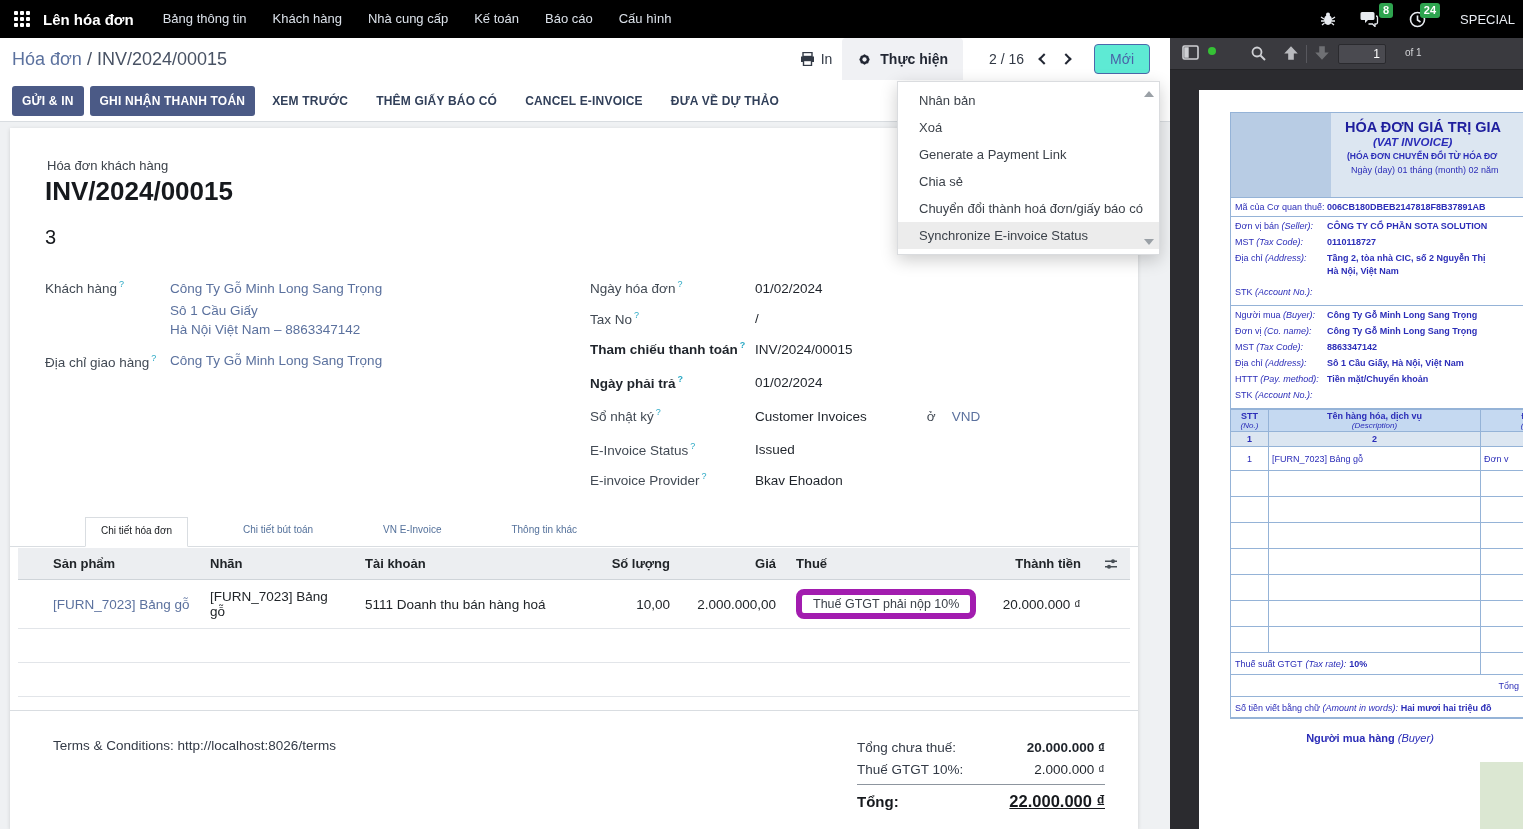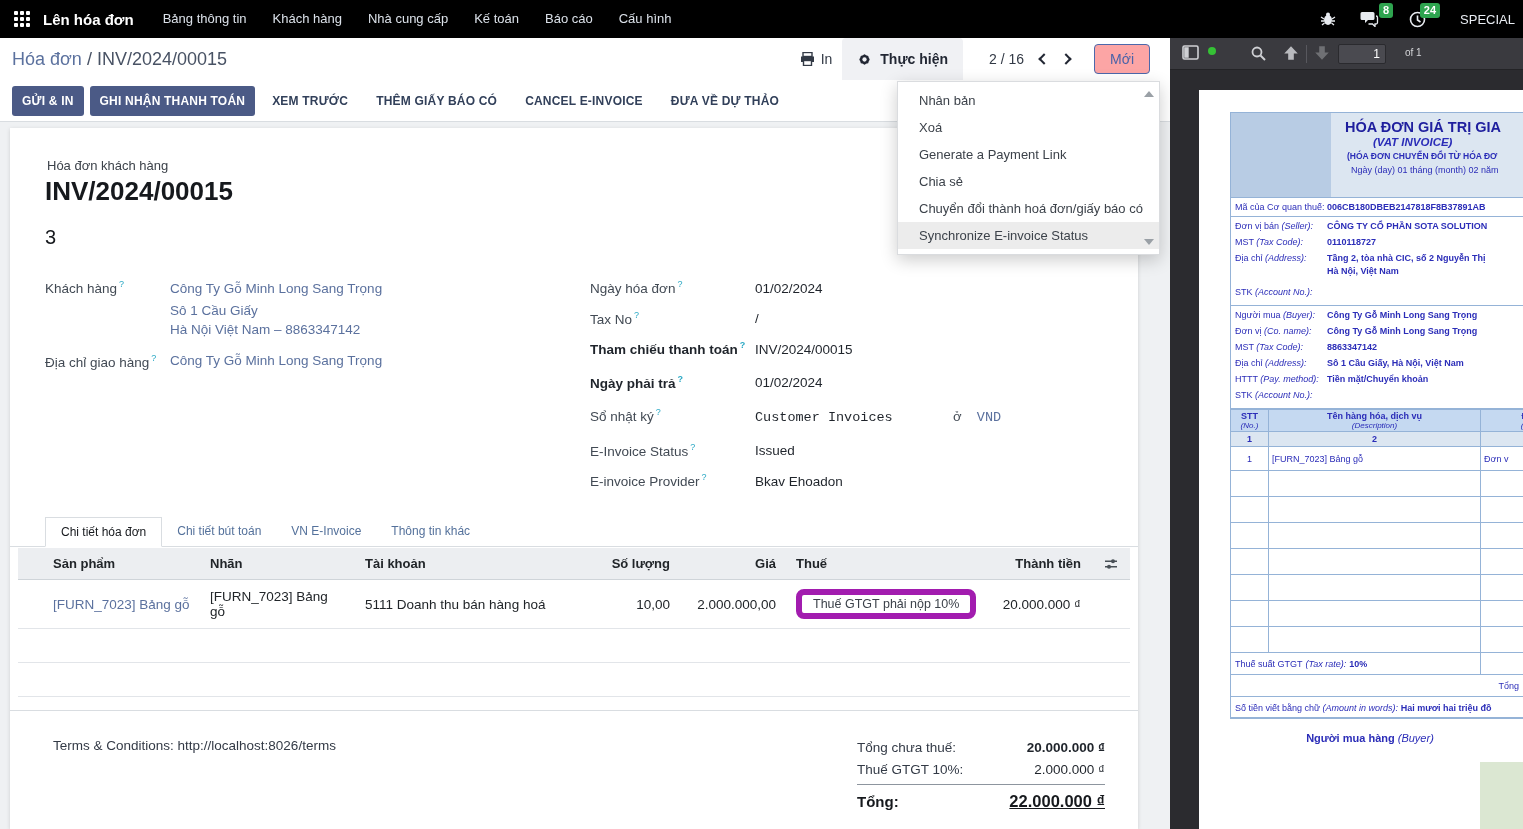--- a/index.html
+++ b/index.html
@@ -21,21 +21,21 @@
   .control-bar { position:absolute; left:0; top:38px; width:1170px; height:42px; background:#fff; display:flex; align-items:center; padding:0 8px 0 12px; z-index:20; }
   .breadcrumb { font-size:18px; color:#485264; white-space:nowrap; }
   .bc-link { color:#5b719e; cursor:pointer; }
   .controls-right { margin-left:auto; display:flex; align-items:center; height:100%; }
   .print-btn { display:flex; gap:6px; align-items:center; color:#333a46; font-size:14px; margin-right:10px; cursor:pointer; }
   .action-btn { display:flex; gap:8px; align-items:center; background:#f0f1f4; height:100%; padding:0 15px; font-size:14px; font-weight:700; color:#222733; cursor:pointer; border-radius:4px 4px 0 0; }
   .pager { font-size:14px; color:#333a46; margin:0 10px 0 26px; }
   .chev { display:inline-block; width:8px; height:8px; border-top:2px solid #222733; border-left:2px solid #222733; cursor:pointer; }
   .chev-l { transform:rotate(-45deg); margin:0 8px 0 6px; }
   .chev-r { transform:rotate(135deg); margin:0 6px; }
-  .new-btn { border:1px solid #4c68ab; color:#4a63a8; font-size:14px; padding:6px 15px; border-radius:4px; margin:0 12px 0 18px; background:#fca5a5; cursor:pointer; }
+  .new-btn { border:1px solid #4c68ab; color:#4a63a8; font-size:14px; padding:6px 15px; border-radius:4px; margin:0 12px 0 18px; background:#5eead4; cursor:pointer; }
 
   
   .button-row { position:absolute; left:0; top:80px; width:1170px; height:42px; background:#fff; border-bottom:1px solid #d9dde1; display:flex; align-items:center; gap:6px; padding:0 12px; z-index:10; }
   .btn-primary { background:#4b5a86; color:#fff; font-size:12px; font-weight:600; letter-spacing:.2px; padding:8px 10px; border-radius:3px; cursor:pointer; white-space:nowrap; }
   .btn-flat { color:#32405a; font-size:12px; font-weight:600; letter-spacing:.2px; padding:8px 11px; cursor:pointer; white-space:nowrap; }
 
   
   .dropdown { position:absolute; left:897px; top:81px; width:263px; background:#fff; border:1px solid #dadcdf; box-shadow:0 5px 16px rgba(0,0,0,.2); padding:5px 0; z-index:80; }
   .dd-item { font-size:13px; color:#3c424a; padding:6px 21px; cursor:pointer; white-space:nowrap; }
   .dd-item.hl { background:#ececec; }
@@ -56,27 +56,27 @@
   sup.help { color:#2aa8c4; font-size:9px; margin-left:2px; }
 
   .fields-left { position:absolute; left:35px; top:151px; width:510px; }
   .fl-row { display:grid; grid-template-columns:125px 1fr; }
   .addr-line { color:#5b719e; font-size:13.5px; line-height:19px; }
   .fields-left .gap { height:14px; }
 
   .fields-right { position:absolute; left:580px; top:151px; width:540px; }
   .fr-row { display:grid; grid-template-columns:165px 1fr; margin-bottom:14px; align-items:baseline; }
   .fr-row.sp { margin-bottom:17px; }
-  .journal-val { display:flex; align-items:flex-end;font-family:Liberation Mono, monospace; }
+  .journal-val { display:flex; align-items:flex-end; }
   .in-word { margin-left:60px; color:#424a54; }
   .cur-link { margin-left:16px; }
 
   
   .tabs { position:absolute; left:0; right:0; top:389px; height:30px; border-bottom:1px solid #d9dde1; display:flex; padding-left:35px; }
-  .tab { font-size:12px; color:#54719b; padding:7px 15px 0 15px; cursor:pointer; white-space:nowrap; }
+  .tab { font-size:10px; color:#54719b; padding:7px 15px 0 15px; cursor:pointer; white-space:nowrap;margin-left:40px; }
   .tab.active { background:#fff; border:1px solid #d9dde1; border-bottom:1px solid #fff; color:#16191d; margin-bottom:-1px; }
 
   
   .lines { position:absolute; left:8px; right:8px; top:420px; }
   .lines table { width:100%; border-collapse:collapse; table-layout:fixed; }
   .lines th { background:#eceef1; font-size:13px; font-weight:700; color:#212529; padding:8px 10px; text-align:left; border-bottom:1px solid #cfd4d9; cursor:pointer; }
   .lines th.num, .lines td.num { text-align:right; }
   .lines td { font-size:13.5px; color:#212529; padding:9px 10px; border-bottom:1px solid #e2e5e9; }
   .lines th.first, .lines td.first { padding-left:35px; }
   .pill { display:inline-block; border:6px solid #a21caf; border-radius:8px; padding:2px 11px; font-size:12.5px; color:#3c424a; white-space:nowrap; cursor:pointer; }

